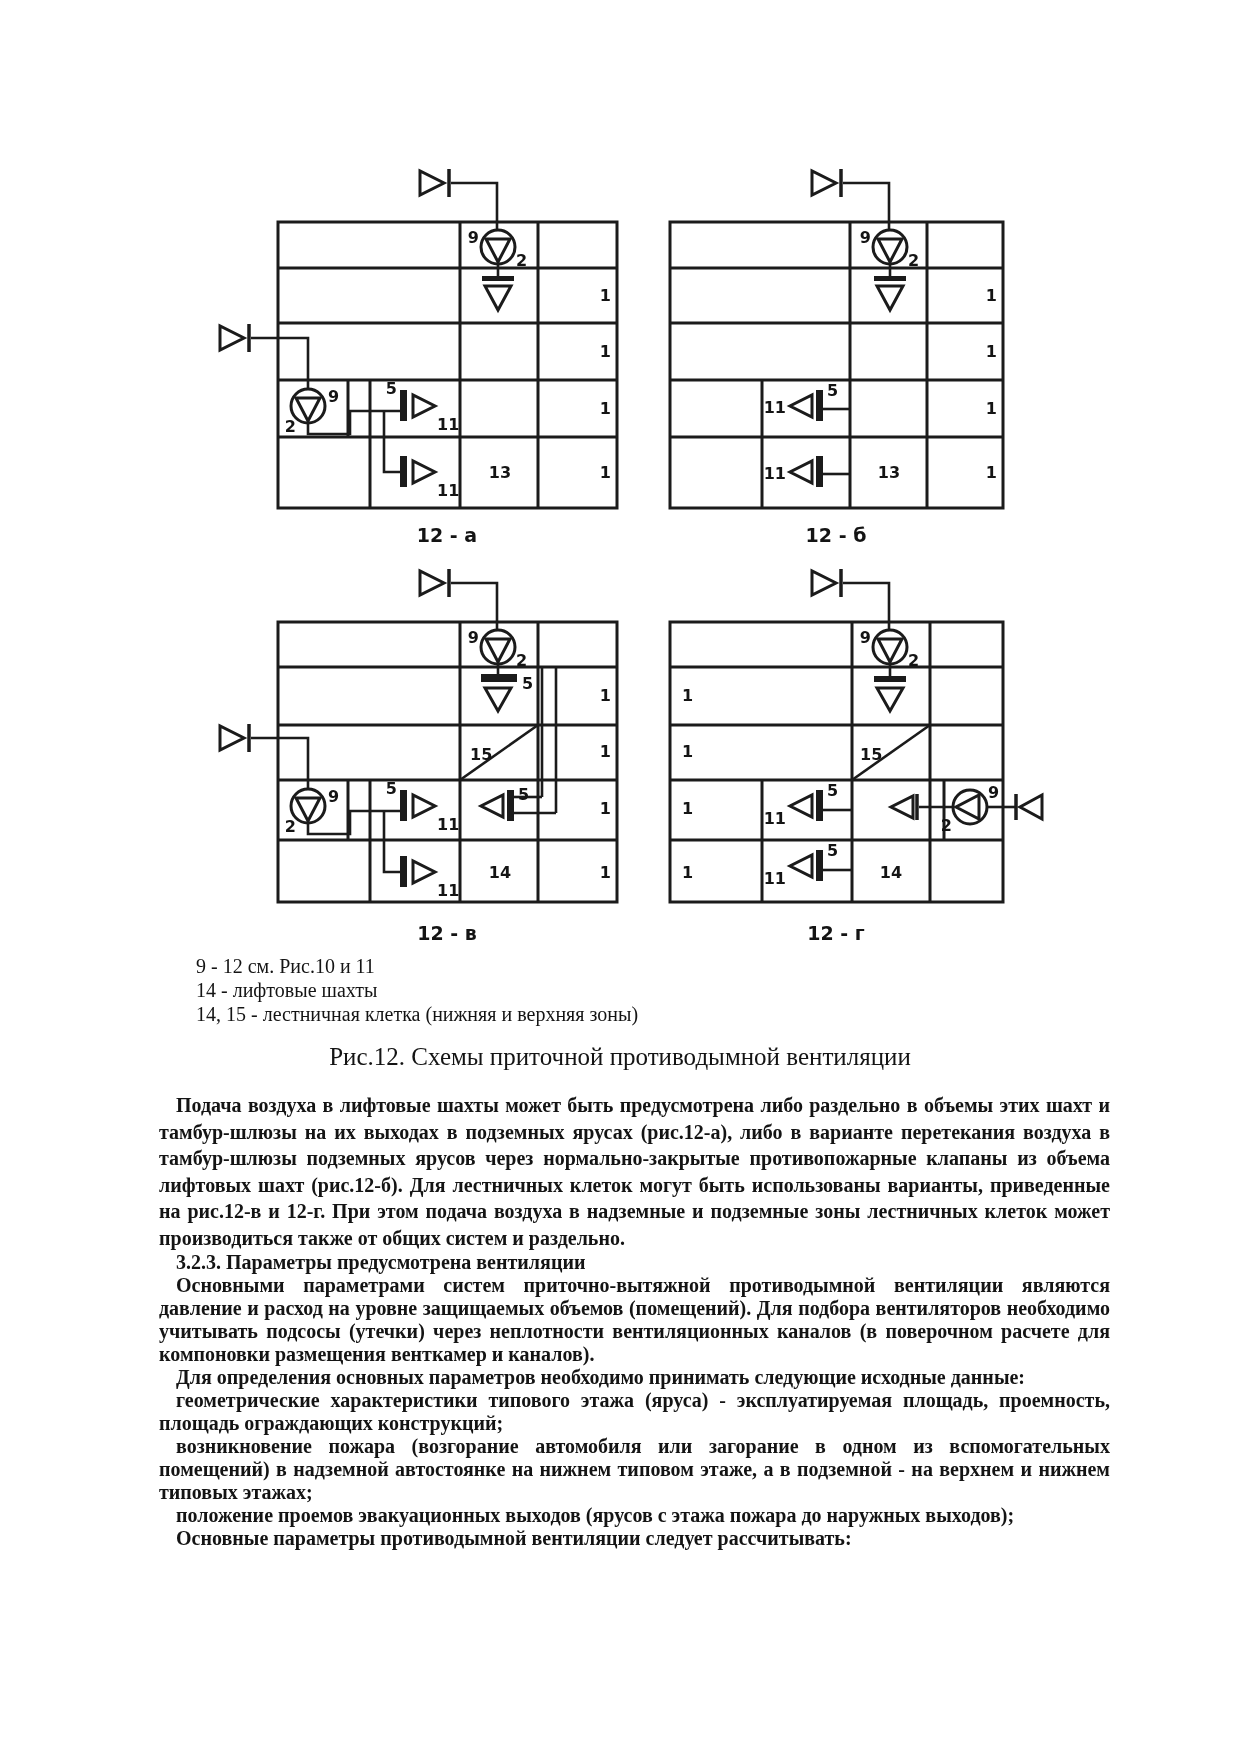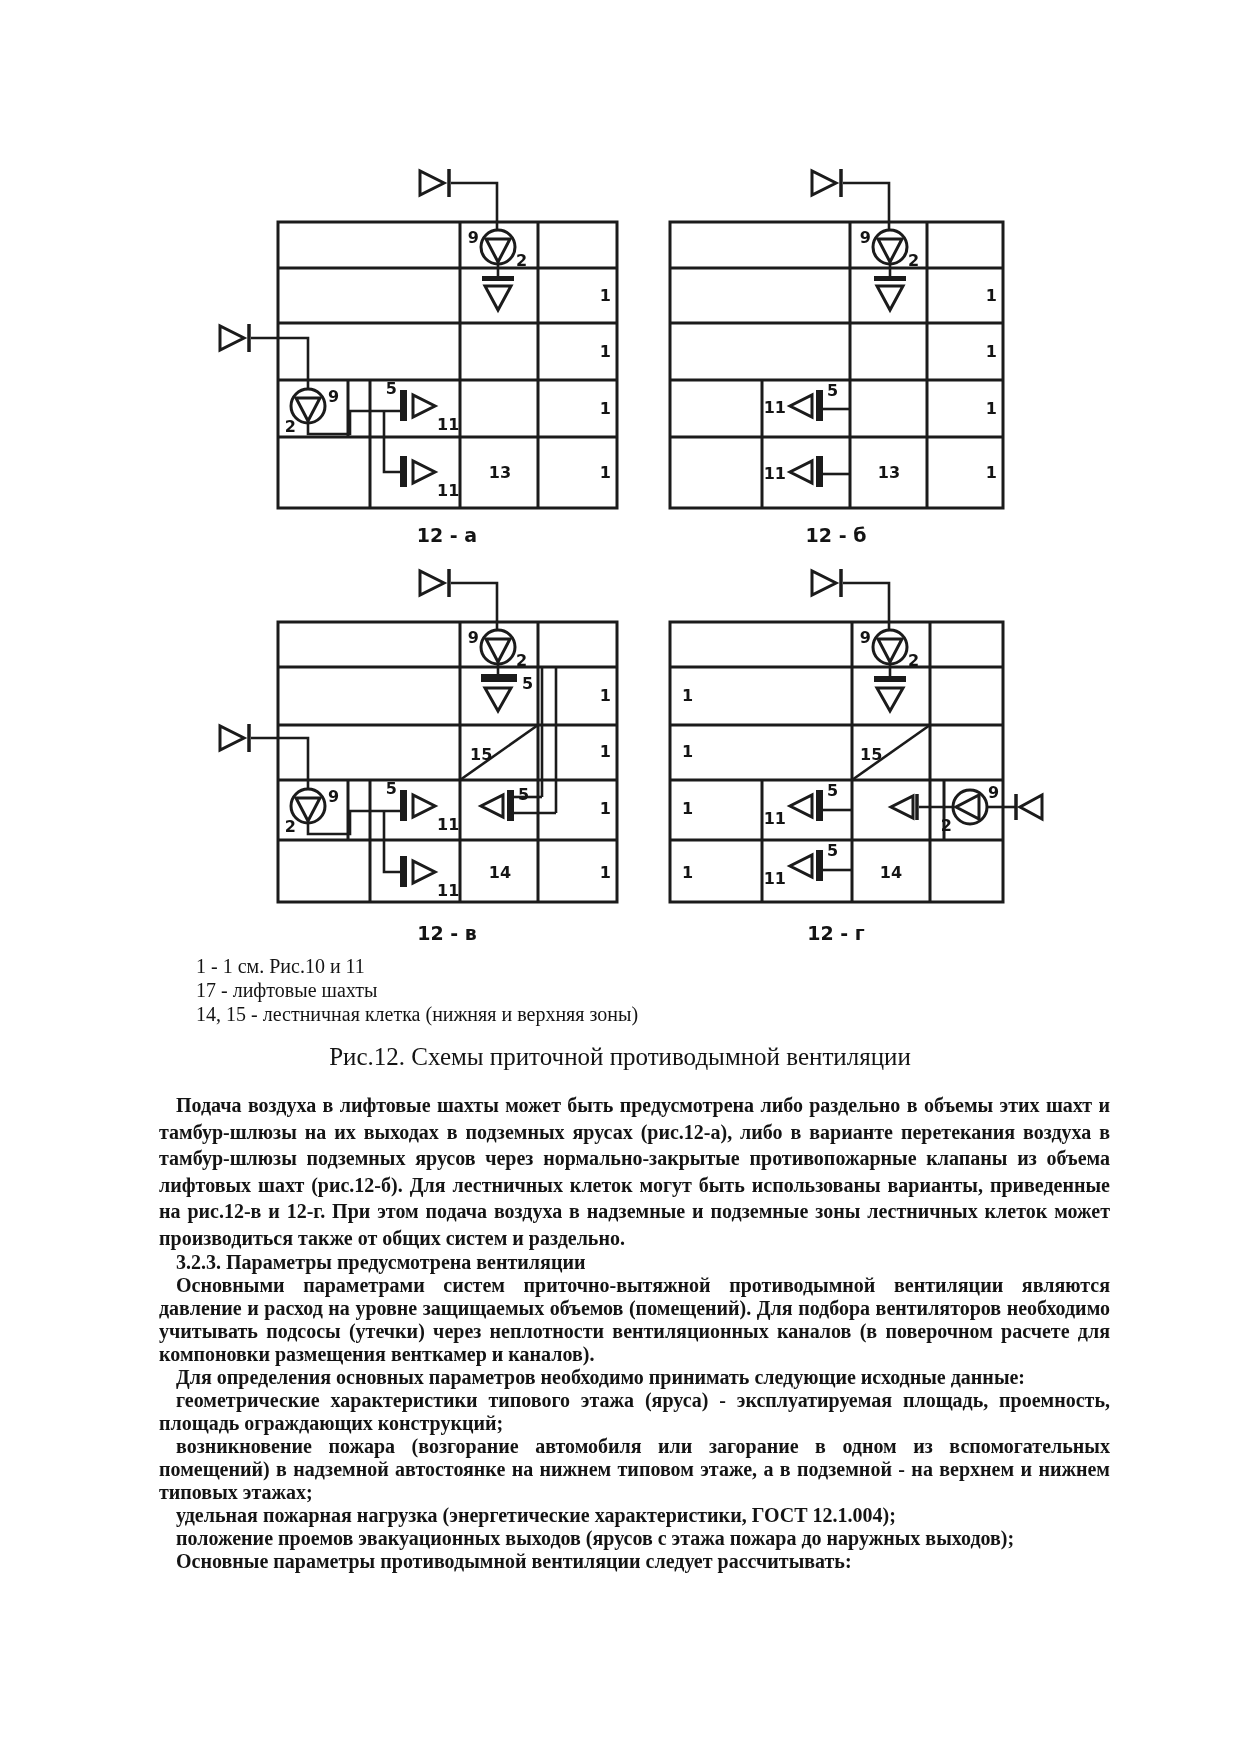--- a/index.html
+++ b/index.html
@@ -286,32 +286,31 @@
       <text class="num" x="682" y="701">1</text>
       <text class="num" x="682" y="757">1</text>
       <text class="num" x="682" y="814">1</text>
       <text class="num" x="682" y="878">1</text>
     </g>
     <text class="cap" x="836" y="940" text-anchor="middle">12 - г</text>
   </g>
 </svg>
 
 <div class="legend">
-  <div>1 - 1 см. Рис.10 и 11</div>
-  <div>17 - лифтовые шахты</div>
+  <div>9 - 12 см. Рис.10 и 11</div>
+  <div>14 - лифтовые шахты</div>
   <div>14, 15 - лестничная клетка (нижняя и верхняя зоны)</div>
 </div>
 
 <div class="fig-caption">Рис.12. Схемы приточной противодымной вентиляции</div>
 
 <div class="body-text">
   <p class="lead">Подача воздуха в лифтовые шахты может быть предусмотрена либо раздельно в объемы этих шахт и тамбур-шлюзы на их выходах в подземных ярусах (рис.12-а), либо в варианте перетекания воздуха в тамбур-шлюзы подземных ярусов через нормально-закрытые противопожарные клапаны из объема лифтовых шахт (рис.12-б). Для лестничных клеток могут быть использованы варианты, приведенные на рис.12-в и 12-г. При этом подача воздуха в надземные и подземные зоны лестничных клеток может производиться также от общих систем и раздельно.</p>
   <p>3.2.3. Параметры предусмотрена вентиляции</p>
   <p>Основными параметрами систем приточно-вытяжной противодымной вентиляции являются давление и расход на уровне защищаемых объемов (помещений). Для подбора вентиляторов необходимо учитывать подсосы (утечки) через неплотности вентиляционных каналов (в поверочном расчете для компоновки размещения венткамер и каналов).</p>
   <p>Для определения основных параметров необходимо принимать следующие исходные данные:</p>
   <p>геометрические характеристики типового этажа (яруса) - эксплуатируемая площадь, проемность, площадь ограждающих конструкций;</p>
   <p>возникновение пожара (возгорание автомобиля или загорание в одном из вспомогательных помещений) в надземной автостоянке на нижнем типовом этаже, а в подземной - на верхнем и нижнем типовых этажах;</p>
-  <p>удельная пожарная нагрузка (энергетические характеристики, ГОСТ 12.1.004);</p>
   <p>положение проемов эвакуационных выходов (ярусов с этажа пожара до наружных выходов);</p>
   <p>Основные параметры противодымной вентиляции следует рассчитывать:</p>
 </div>
 
 </div>
 
 </body></html>

